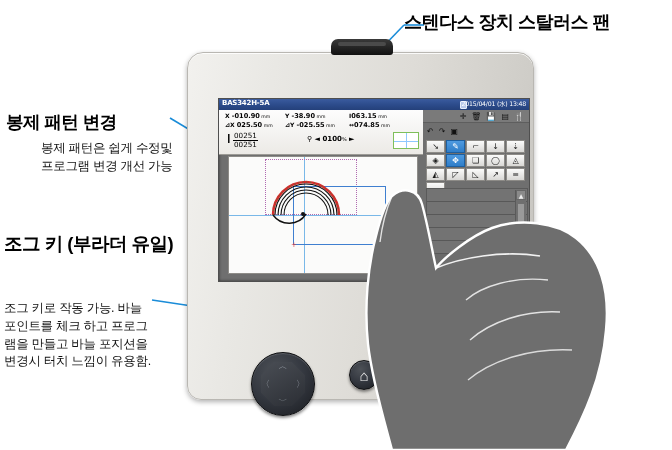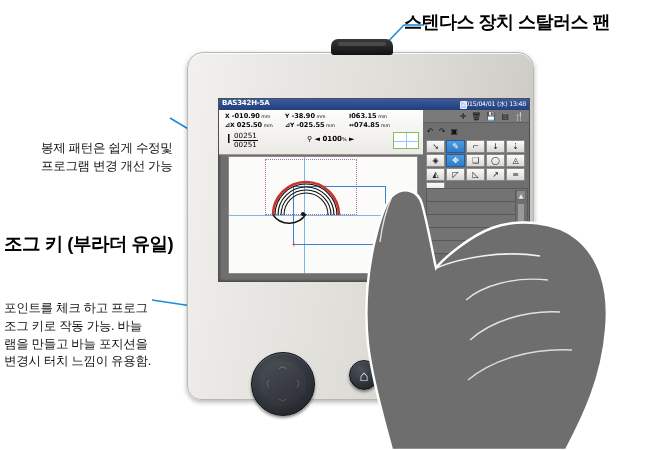--- a/index.html
+++ b/index.html
@@ -224,29 +224,30 @@
 
   <svg class="leaders">
     <line x1="377" y1="53" x2="404" y2="25" stroke="#1a8cd8" stroke-width="1.6"></line>
     <line x1="404" y1="25" x2="424" y2="25" stroke="#1a8cd8" stroke-width="1.6"></line>
     <line x1="170" y1="118" x2="300" y2="196" stroke="#1a8cd8" stroke-width="1.6"></line>
     <line x1="152" y1="300" x2="232" y2="312" stroke="#1a8cd8" stroke-width="1.6"></line>
   </svg>
 
   <div id="anno-top-right" class="anno-head">스텐다스 장치 스탈러스 팬</div>
 
+  <div id="anno-left-head" class="anno-head">봉제 패턴 변경</div>
   <div id="anno-left-body" class="anno-body">
     <div>봉제 패턴은 쉽게 수정및</div>
     <div>프로그램 변경 개선 가능</div>
   </div>
 
   <div id="anno-jog-head" class="anno-head">조그 키 (부라더 유일)</div>
   <div id="anno-jog-body" class="anno-body">
+    <div>조그 키로 작동 가능. 바늘</div>
     <div>포인트를 체크 하고 프로그</div>
-    <div>조그 키로 작동 가능. 바늘</div>
     <div>램을 만들고 바늘 포지션을</div>
     <div>변경시 터치 느낌이 유용함.</div>
   </div>
 
   <div id="device">
 
     <div id="stylus-clip"></div>
 
 
     <div id="screen">

